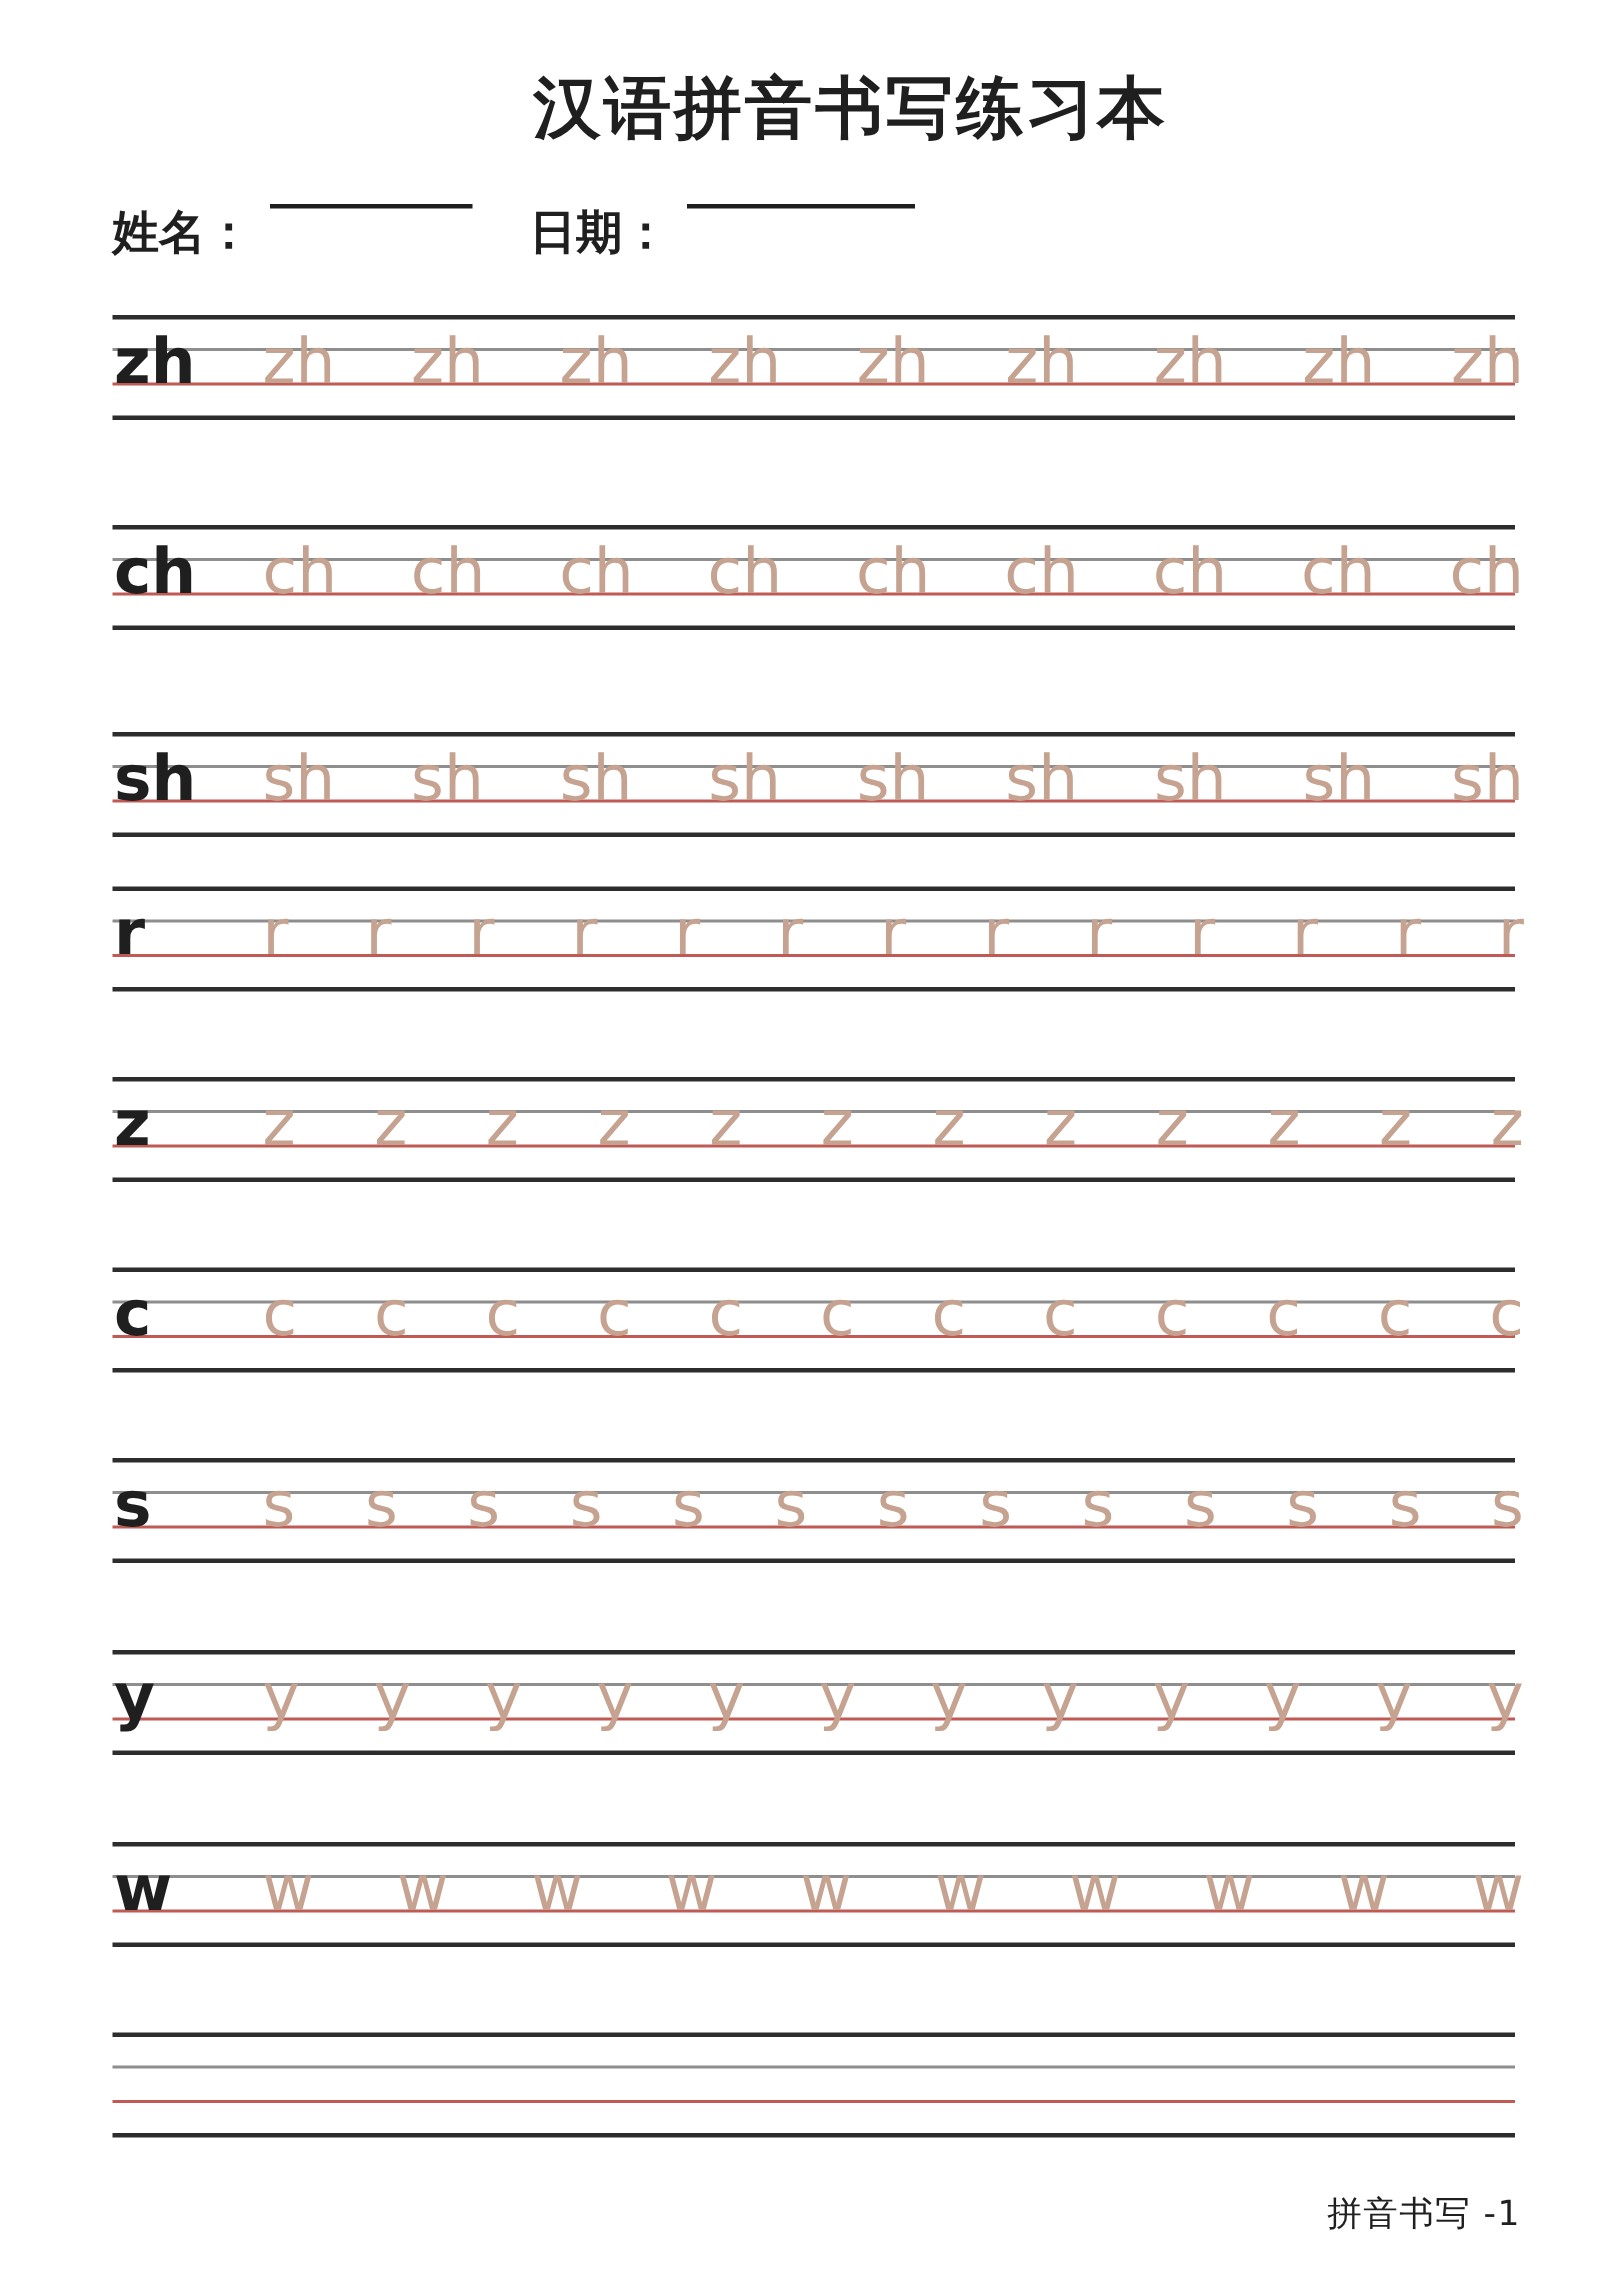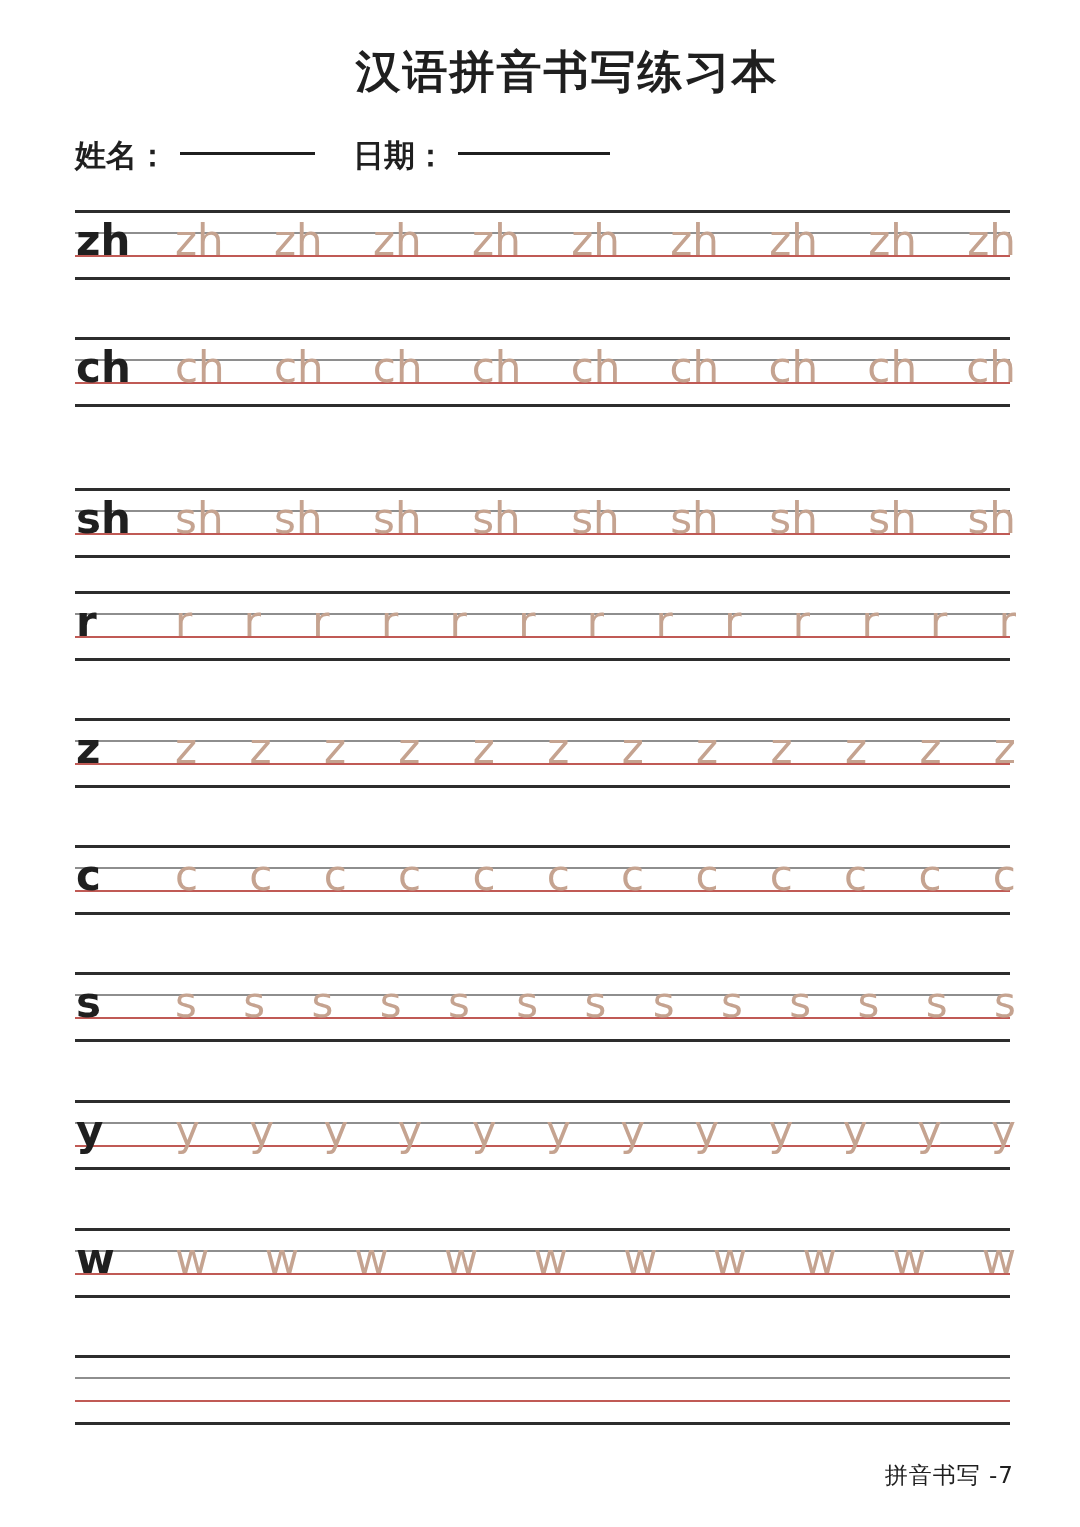--- a/index.html
+++ b/index.html
@@ -26,21 +26,21 @@
     font-weight: bold;
     letter-spacing: 2px;
     color: var(--ink, #1f1f1f);
     padding-left: 27px;
   }
   .meta-row {
     position: absolute;
     top: 136px;
     left: 75px;
     display: flex;
-    align-items: center;
+    align-items: flex-start;
     font-size: 31px;
     font-weight: bold;
     color: var(--ink, #1f1f1f);
     line-height: 1.25;
   }
   .blank {
     display: inline-block;
     height: 0;
     border-bottom: 3px solid var(--ink, #1f1f1f);
     margin: 0 0 4px 12px;
@@ -119,21 +119,21 @@
           <span>zh</span>
           <span>zh</span>
           <span>zh</span>
           <span>zh</span>
           <span>zh</span>
           <span>zh</span>
           <span>zh</span>
           <span>zh</span>
         </div>
       </div>
-      <div class="staff" style="top: 337px;">
+      <div class="staff" style="top: 350px;">
         <div class="staff-line top"></div>
         <div class="staff-line upper"></div>
         <div class="staff-line base"></div>
         <div class="staff-line bottom"></div>
         <span class="model-letter">ch</span>
         <div class="trace-letters">
           <span>ch</span>
           <span>ch</span>
           <span>ch</span>
           <span>ch</span>
@@ -289,15 +289,15 @@
         </div>
       </div>
       <div class="staff" style="top: 1355px;">
         <div class="staff-line top"></div>
         <div class="staff-line upper"></div>
         <div class="staff-line base"></div>
         <div class="staff-line bottom"></div>
       </div>
     </div>
 
-  <div class="footer">拼音书写 -7</div>
+  <div class="footer">拼音书写 -1</div>
 
 </div>
 
 </body></html>

